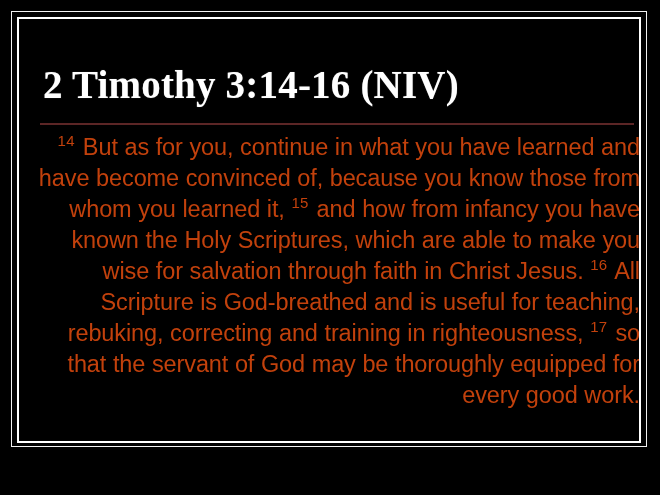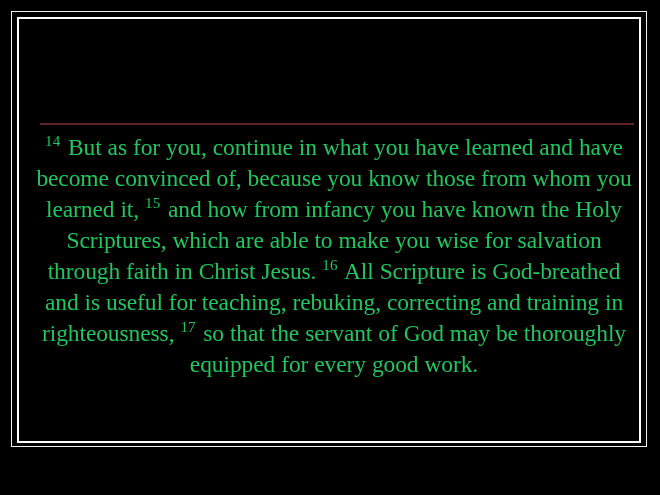--- a/index.html
+++ b/index.html
@@ -67,25 +67,25 @@
     top: 104px;
     width: 594px;
     height: 2px;
     background: #5c2626;
   }
   .body-text {
     position: absolute;
     left: 9px;
     top: 113px;
     width: 612px;
-    font-family: Liberation Serif, serif;
+    font-family: Liberation Sans, sans-serif;
     font-size: 23.5px;
     line-height: 31px;
-    color: #22c55e;
-    text-align: center;
+    color: #c2410c;
+    text-align: right;
     letter-spacing: -0.1px;
     word-spacing: 0.2px;
   }
   .verse-num {
     font-size: 15px;
     vertical-align: super;
     line-height: 0;
     letter-spacing: 0.2px;
     padding-right: 1.5px;
   }
@@ -93,20 +93,21 @@
 </head>
 <body>
 
 <div class="slide">
 
   <div class="frame-outer"></div>
   <div class="frame-inner"></div>
 
   <div class="content">
 
+    <div class="title">2 Timothy 3:14-16 (NIV)</div>
 
     <div class="divider"></div>
 
     <div class="body-text">
       <span class="verse-num">14</span><span> But as for you, continue in what you have learned and have become convinced of, because you know those from whom you learned it, </span><span class="verse-num">15</span><span> and how from infancy you have known the Holy Scriptures, which are able to make you wise for salvation through faith in Christ Jesus. </span><span class="verse-num">16</span><span> All Scripture is God-breathed and is useful for teaching, rebuking, correcting and training in righteousness, </span><span class="verse-num">17</span><span> so that the servant of God may be thoroughly equipped for every good work.</span>
     </div>
 
   </div>
 </div>
 

